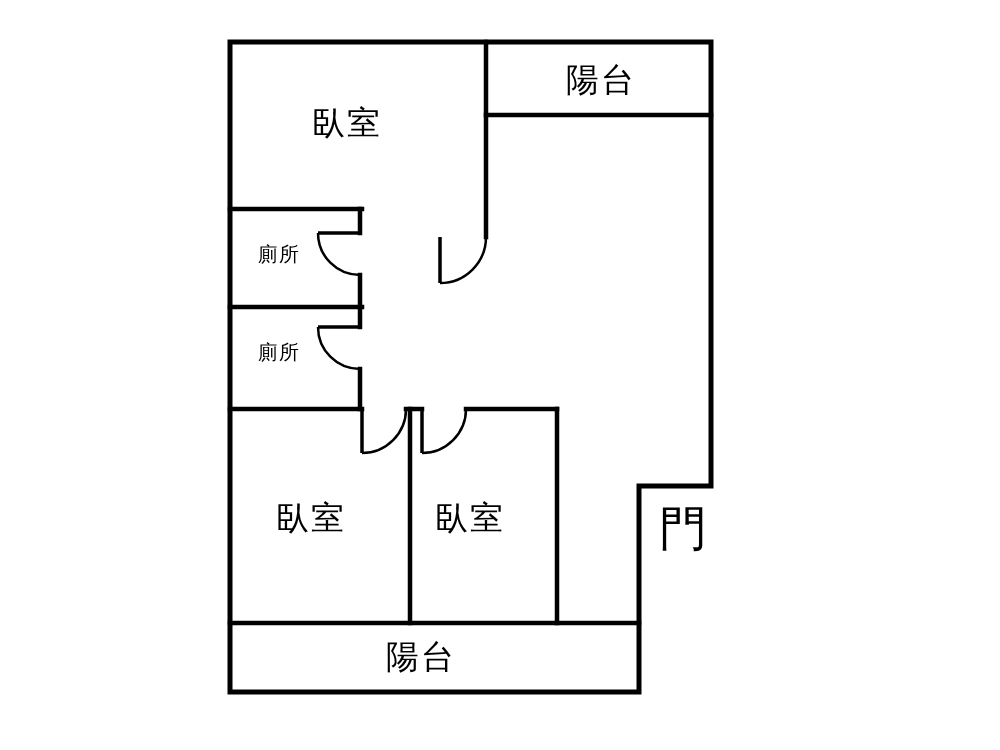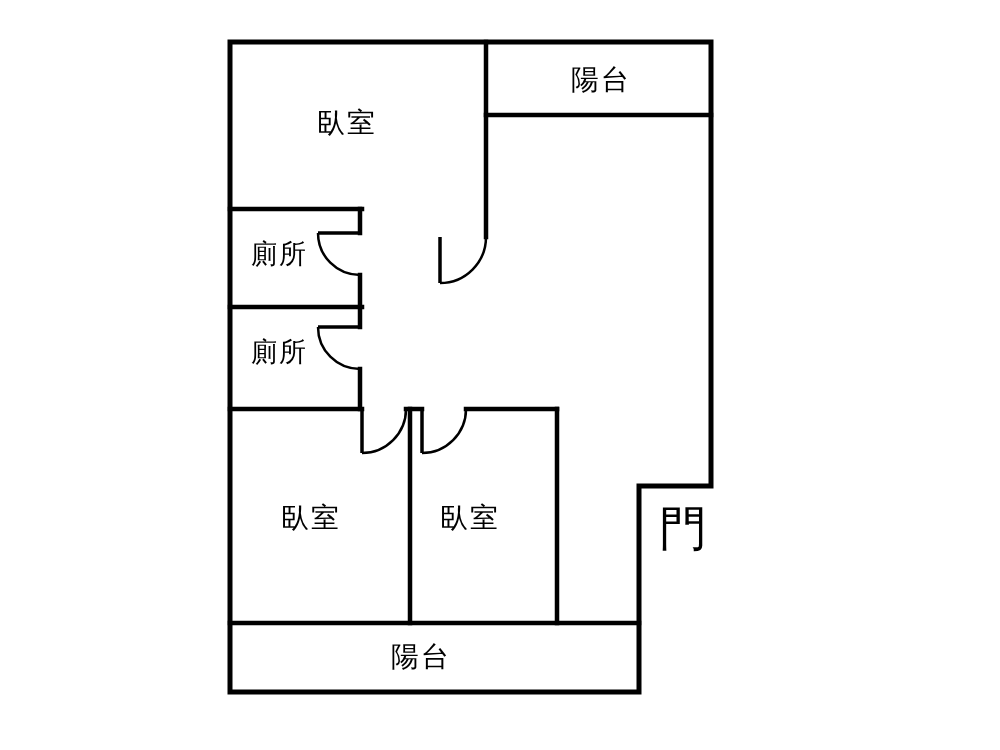--- a/index.html
+++ b/index.html
@@ -33,27 +33,27 @@
   .door-arc{
     fill:none;
     stroke:var(--wall);
     stroke-width:2.5;
     stroke-linecap:butt;
   }
   .room-label{
     position:absolute;
     transform:translate(-50%,-50%);
     color:var(--text);
-    font-size:28px;
+    font-size:33px;
     font-weight:500;
     letter-spacing:2px;
     white-space:nowrap;
     user-select:none;
   }
-  .room-label.small{font-size:27px;letter-spacing:1px;}
+  .room-label.small{font-size:20px;letter-spacing:1px;}
   .room-label.big{font-size:48px;font-weight:500;}
 </style>
 </head>
 <body>
 
 <div class="stage">
 
   <svg class="plan" width="1000" height="750" viewBox="0 0 1000 750">
 
     <g>

